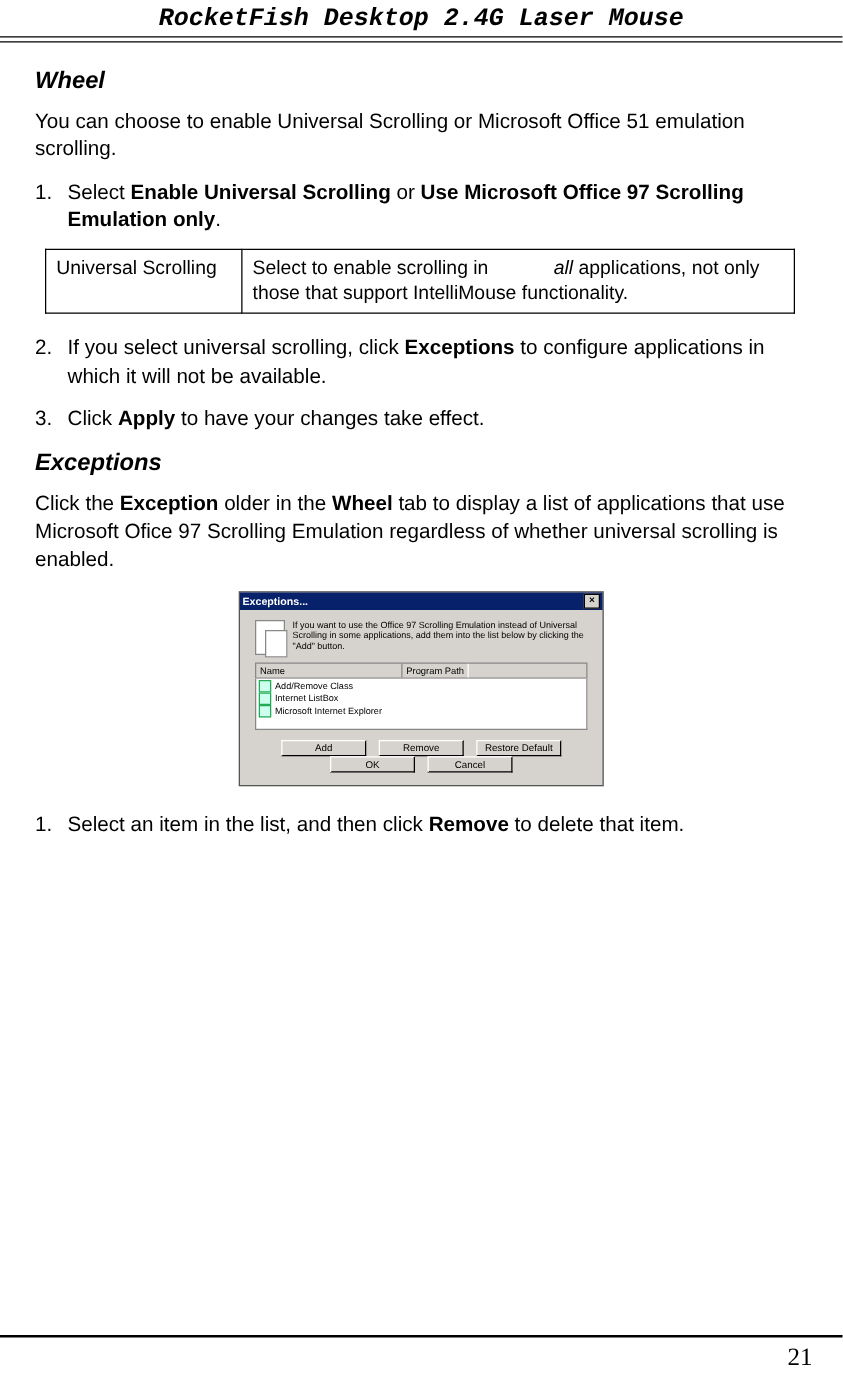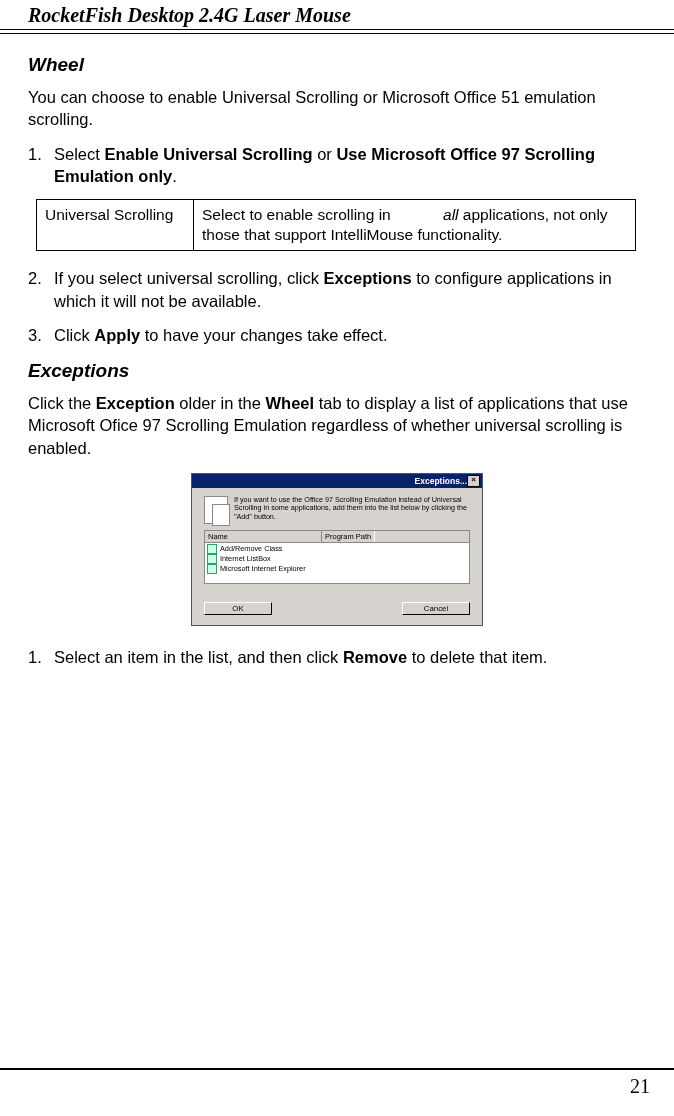--- a/index.html
+++ b/index.html
@@ -10,22 +10,22 @@
     color: #000;
   }
   .page {
     width: 674px;
     height: 1116px;
     position: relative;
     box-sizing: border-box;
     padding: 0 28px;
   }
   .header-title {
-    text-align: left;
-    font-family: Liberation Serif, serif;
+    text-align: center;
+    font-family: Liberation Mono, monospace;
     font-style: italic;
     font-weight: bold;
     font-size: 20px;
     padding-top: 4px;
     padding-bottom: 2px;
   }
   .double-rule {
     border-top: 1.5px solid #000;
     border-bottom: 1px solid #000;
     height: 3px;
@@ -86,21 +86,21 @@
     border: 1px solid #555;
     font-size: 8px;
     font-family: Tahoma, Arial, sans-serif;
     color: #000;
   }
   .dlg-titlebar {
     background: #08216b;
     color: #fff;
     display: flex;
     align-items: center;
-    justify-content: flex-end;
+    justify-content: space-between;
     padding: 1px 2px;
     font-weight: bold;
     font-size: 8.5px;
   }
   .dlg-close {
     width: 11px; height: 10px;
     background: #d6d3ce;
     border: 1px solid #000;
     color: #000;
     font-size: 8px;
@@ -163,23 +163,23 @@
     border: 1px solid #2a5; background:#cfe;
   }
   .dlg-btnrow {
     display: flex;
     justify-content: center;
     gap: 10px;
     margin-top: 8px;
   }
   .dlg-btnrow2 {
     display:flex;
-    justify-content:space-between;
+    justify-content:center;
     gap:10px;
-    margin-top:18px;
+    margin-top:0;
   }
   .dlg-btn {
     min-width: 58px;
     padding: 1px 4px;
     background: #d6d3ce;
     border: 1px solid #000;
     border-top-color:#fff; border-left-color:#fff;
     text-align: center;
     font-size: 7.8px;
   }
@@ -269,20 +269,25 @@
             </div>
           <div class="dlg-row">
               <span class="ico"></span>
               <span>Internet ListBox</span>
             </div>
           <div class="dlg-row">
               <span class="ico"></span>
               <span>Microsoft Internet Explorer</span>
             </div>
         </div>
+        <div class="dlg-btnrow">
+          <div class="dlg-btn">Add</div>
+          <div class="dlg-btn">Remove</div>
+          <div class="dlg-btn">Restore Default</div>
+        </div>
         <div class="dlg-btnrow2">
           <div class="dlg-btn">OK</div>
           <div class="dlg-btn">Cancel</div>
         </div>
       </div>
     </div>
   </div>
 
   <div class="step">
     <div class="step-num">1.</div>

